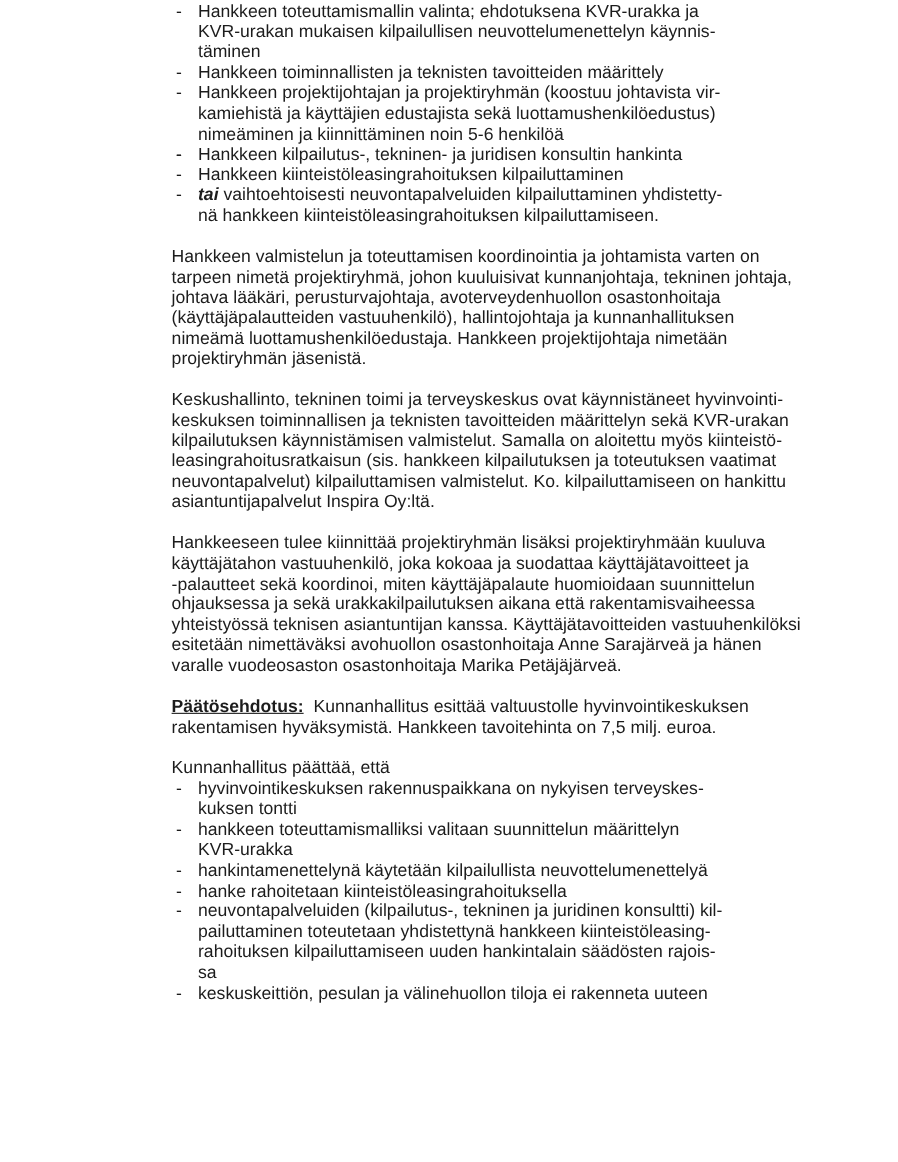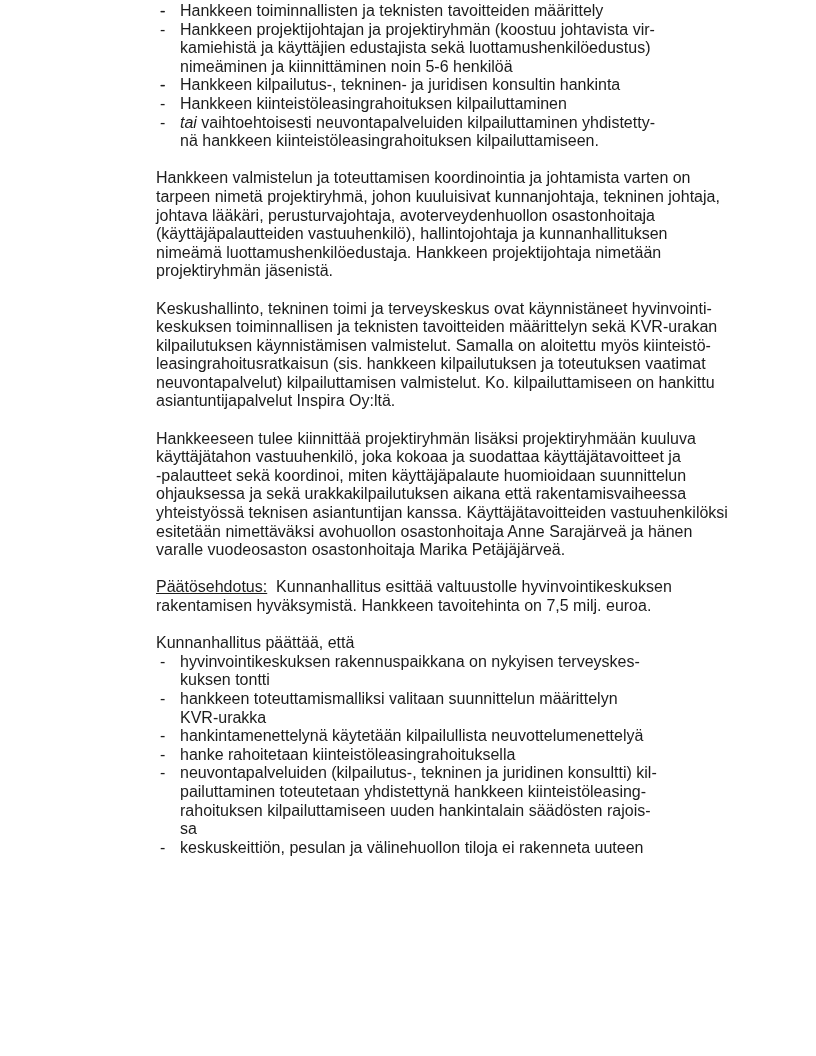--- a/index.html
+++ b/index.html
@@ -35,34 +35,36 @@
   ul.dashlist.last { margin-bottom: 0; }
   ul.dashlist li {
     position: relative;
     padding-left: 24px;
     white-space: pre-wrap;
   }
   ul.dashlist li .marker {
     position: absolute;
     left: 4px; top: 0;
   }
-  .bi { font-weight: normal; font-style: italic; }
+  .bi { font-weight: bold; font-style: italic; }
   .decision-label {
-    font-weight: normal;
+    font-weight: bold;
     text-decoration: underline;
   }
 </style>
 </head>
 <body>
 
 <div class="page">
   <div class="content">
 
     <ul class="dashlist">
-      <li><span class="marker">-</span></li>
+      <li><span class="marker">-</span><span>Hankkeen toteuttamismallin valinta; ehdotuksena KVR-urakka ja
+KVR-urakan mukaisen kilpailullisen neuvottelumenettelyn käynnis-
+täminen</span></li>
       <li><span class="marker">-</span><span>Hankkeen toiminnallisten ja teknisten tavoitteiden määrittely</span></li>
       <li><span class="marker">-</span><span>Hankkeen projektijohtajan ja projektiryhmän (koostuu johtavista vir-
 kamiehistä ja käyttäjien edustajista sekä luottamushenkilöedustus)
 nimeäminen ja kiinnittäminen noin 5-6 henkilöä</span></li>
       <li><span class="marker">-</span></li>
       <li><span class="marker">-</span><span>Hankkeen kilpailutus-, tekninen- ja juridisen konsultin hankinta</span></li>
       <li><span class="marker">-</span><span>Hankkeen kiinteistöleasingrahoituksen kilpailuttaminen</span></li>
       <li><span class="marker">-</span><span class="bi">tai</span><span> vaihtoehtoisesti neuvontapalveluiden kilpailuttaminen yhdistetty-
 nä hankkeen kiinteistöleasingrahoituksen kilpailuttamiseen.</span></li>
     </ul>

